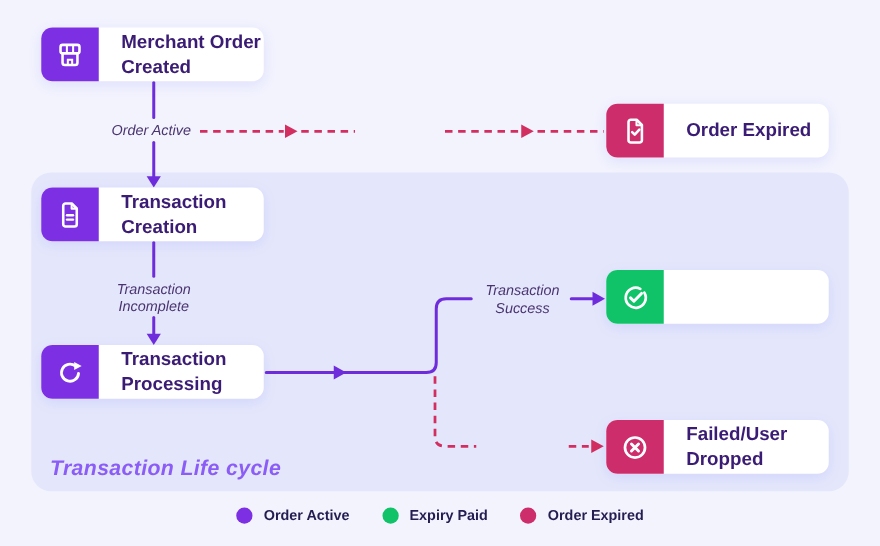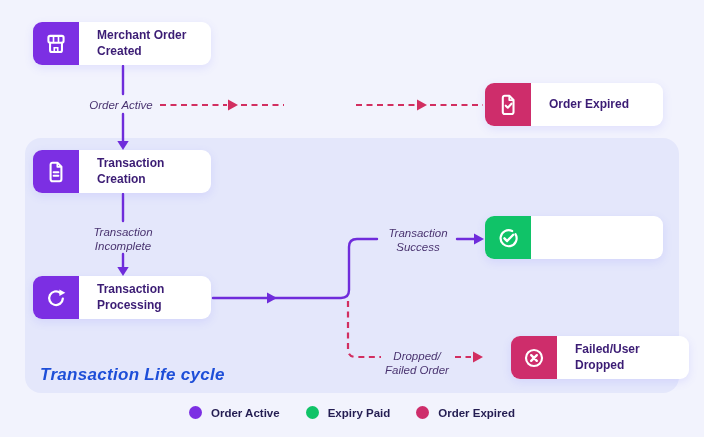--- a/index.html
+++ b/index.html
@@ -11,25 +11,25 @@
   .pl{stroke:#6f2cdb;stroke-width:2.4;fill:none;stroke-linecap:round;}
   .pa{fill:#6f2cdb;stroke:none;}
   .kl{stroke:#d22e60;stroke-width:2.2;fill:none;stroke-dasharray:6 4.5;}
   .ka{fill:#d22e60;stroke:none;}
   .node{position:absolute;width:178px;height:43px;background:#ffffff;border-radius:9px;
     display:flex;align-items:stretch;box-shadow:0 3px 10px rgba(99,91,255,0.13);}
   .node-icon{width:46px;flex:0 0 46px;border-radius:9px 0 0 9px;display:flex;
     align-items:center;justify-content:center;}
   .node-icon svg{width:26px;height:26px;display:block;}
   .node-label{flex:1;display:flex;align-items:center;padding-left:18px;
-    font-size:12px;font-weight:bold;color:#3b1c74;line-height:1.3;white-space:pre-line;}
+    font-size:15px;font-weight:bold;color:#3b1c74;line-height:1.3;white-space:pre-line;}
   .edge-label{position:absolute;text-align:center;font-style:italic;font-size:11.5px;
     color:#4a3470;line-height:1.25;white-space:pre-line;}
   .watermark{position:absolute;left:40px;top:365px;font-size:17px;font-weight:800;
-    font-style:italic;color:#1d4ed8;letter-spacing:0.3px;}
+    font-style:italic;color:#8b5cf6;letter-spacing:0.3px;}
   .legend{position:absolute;left:0;right:0;top:406px;display:flex;justify-content:center;
     align-items:center;gap:26px;}
   .legend-item{display:flex;align-items:center;gap:9px;}
   .dot{width:13px;height:13px;border-radius:50%;}
   .legend-label{font-size:11.5px;font-weight:bold;color:#241d52;}
 </style>
 </head>
 <body>
 
 <div class="stage">
@@ -114,38 +114,36 @@
 
   <div class="node" style="left:485px;top:216px">
     <div class="node-icon" style="background: rgb(16, 195, 104);">
       <svg viewBox="0 0 24 24">
         <path d="M15.9,5.6 A7.4,7.4 0 1 0 18.9,8.4" fill="none" stroke="#fff" stroke-width="2" stroke-linecap="round"></path>
         <path d="M8.7,12.3 l2.5,2.5 l5.6,-5.8" fill="none" stroke="#fff" stroke-width="2.2" stroke-linecap="round" stroke-linejoin="round"></path>
       </svg>
     </div>
   </div>
 
-  <div class="node" style="left:511px;top:336px">
+  <div class="node" style="left:485px;top:336px">
     <div class="node-icon" style="background: rgb(206, 45, 107);">
       <svg viewBox="0 0 24 24">
         <circle cx="12" cy="12" r="7.4" fill="none" stroke="#fff" stroke-width="2"></circle>
         <path d="M9.4,9.4 l5.2,5.2 M14.6,9.4 l-5.2,5.2" fill="none" stroke="#fff" stroke-width="2.2" stroke-linecap="round"></path>
       </svg>
     </div>
     <div class="node-label">Failed/User
 Dropped</div>
   </div>
 
   <div class="edge-label" style="left:82px;top:98px;width:78px">Order Active</div>
   <div class="edge-label" style="left:81px;top:225px;width:84px">Transaction
 Incomplete</div>
   <div class="edge-label" style="left:377px;top:226px;width:82px">Transaction
 Success</div>
-  <div class="edge-label" style="left:375px;top:349px;width:84px">Dropped/
-Failed Order</div>
 
   <div class="watermark">Transaction Life cycle</div>
 
   <div class="legend">
     <div class="legend-item">
       <span class="dot" style="background: rgb(124, 47, 227);"></span>
       <span class="legend-label">Order Active</span>
     </div>
     <div class="legend-item">
       <span class="dot" style="background: rgb(16, 195, 104);"></span>

